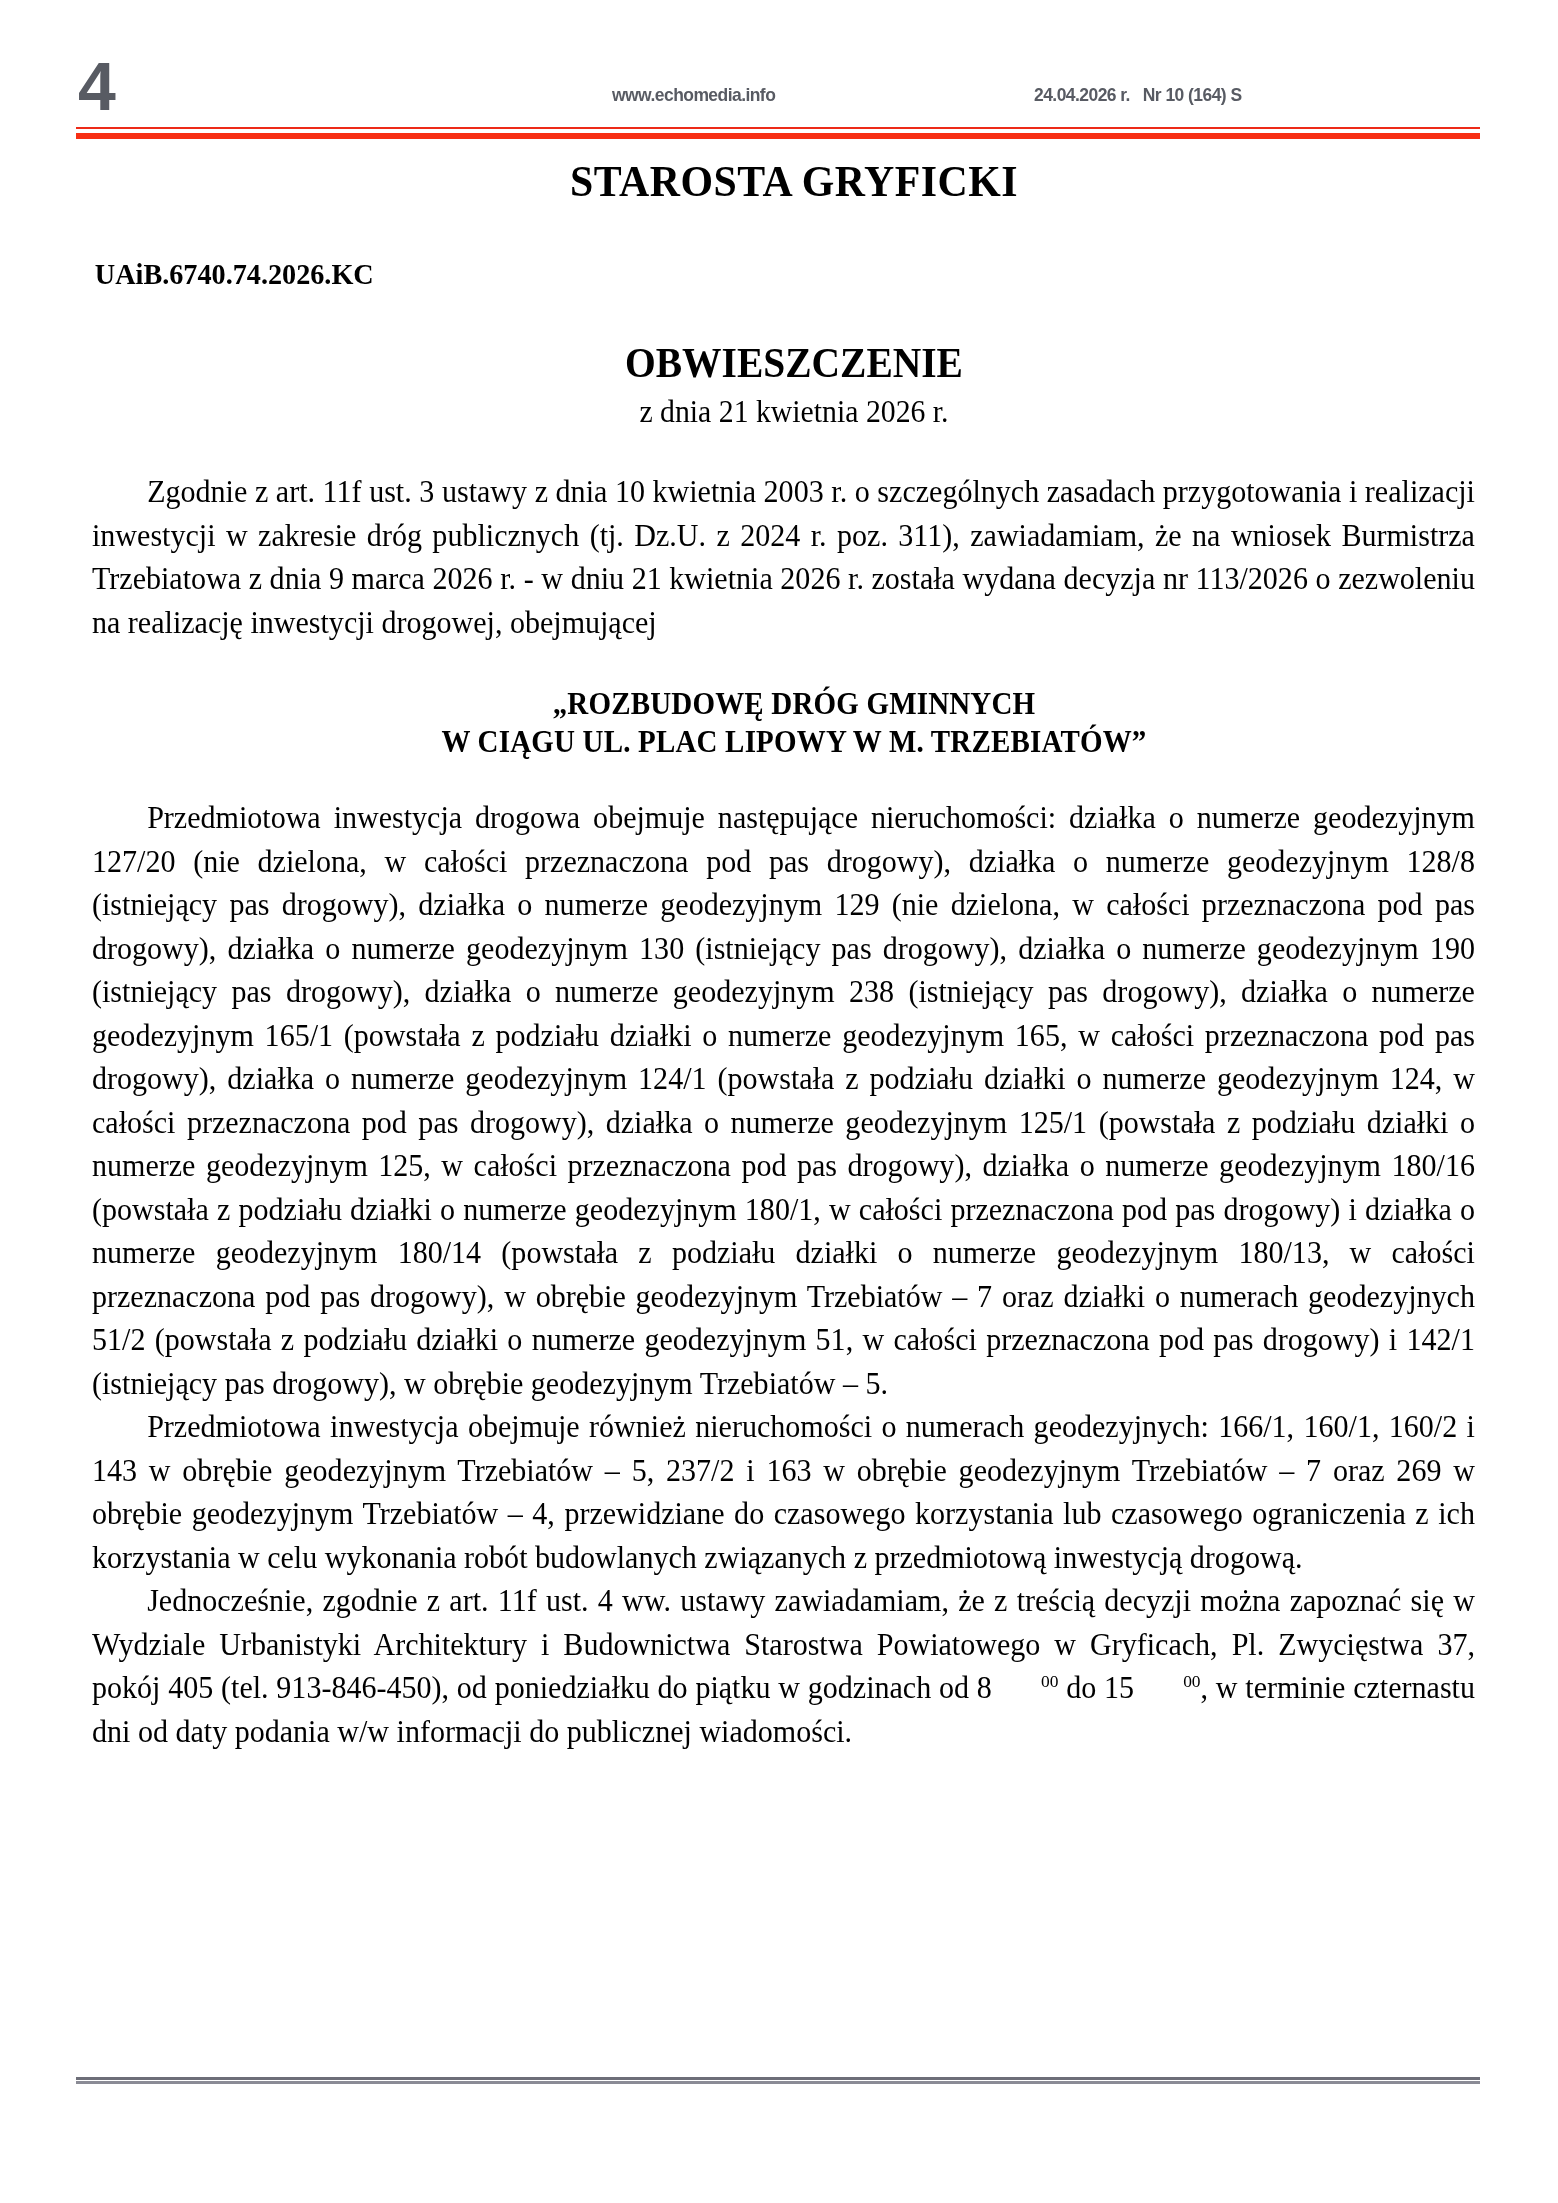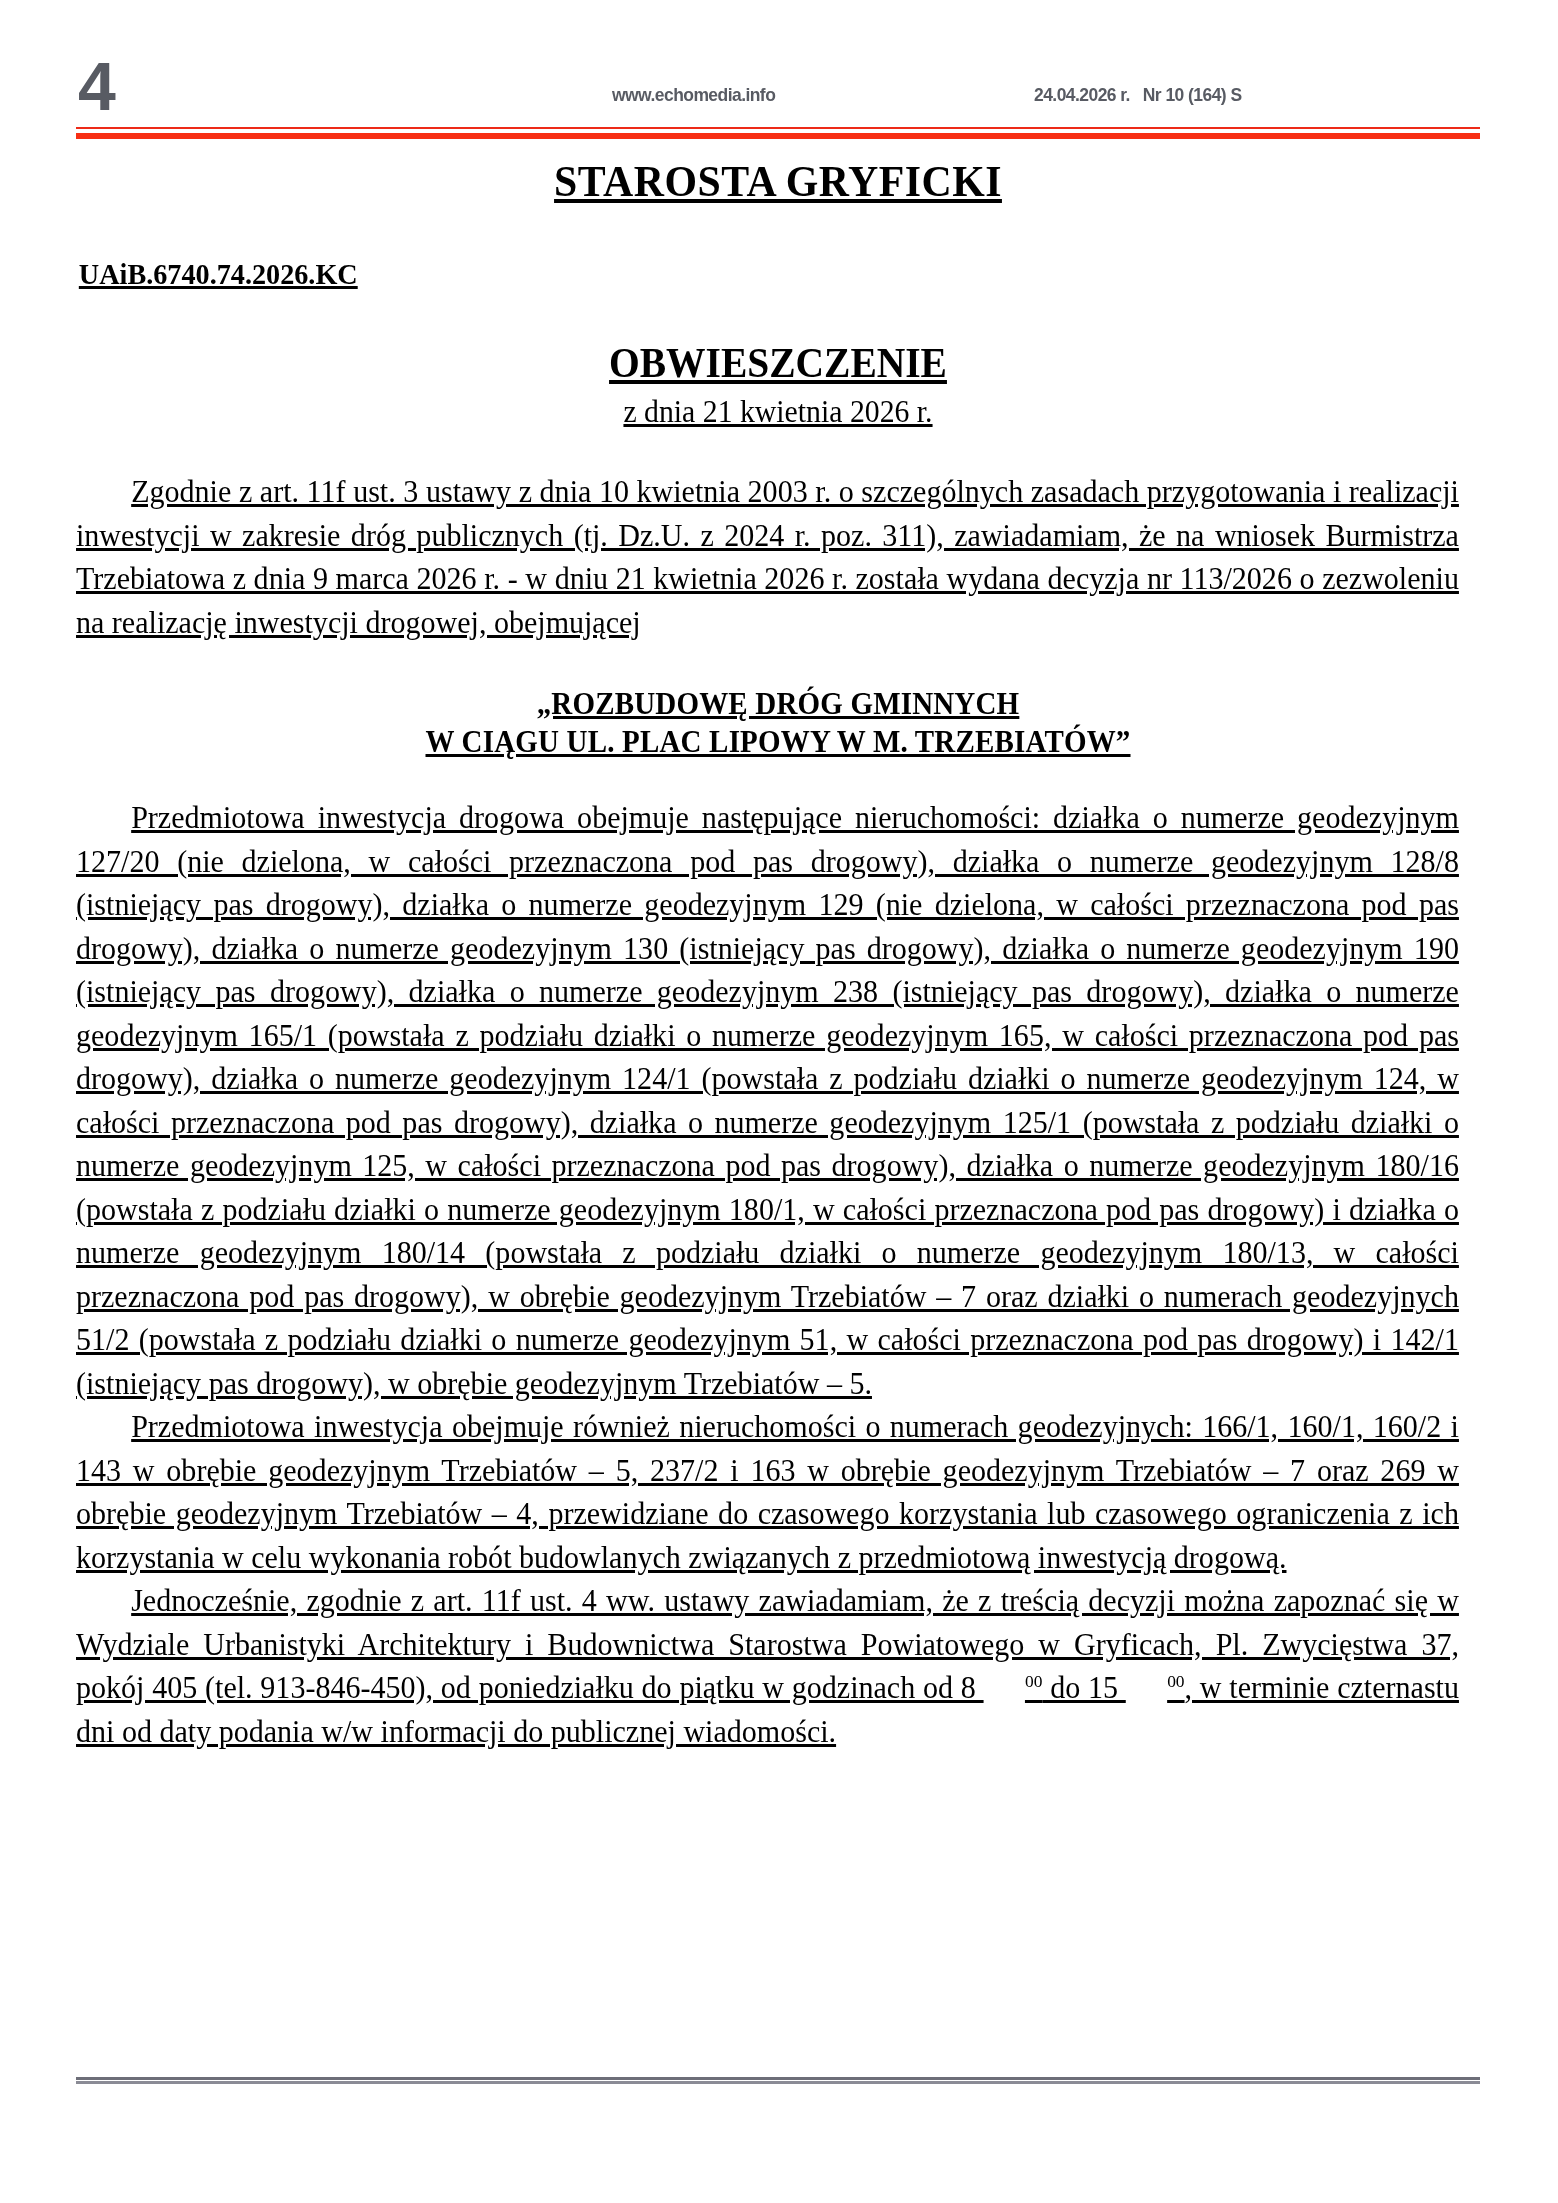--- a/index.html
+++ b/index.html
@@ -110,24 +110,23 @@
     position: absolute;
     left: 0; top: 4px;
     width: 100%;
     height: 3px;
     background: #8a8b95;
   }
 
   
   .doc {
     position: absolute;
-    left: 76px;
+    left: 92px;
     top: 150px;
     width: 1404px;
-    text-decoration: underline;
   }
 
   .title-authority {
     text-align: center;
     font-family: "Liberation Serif", "DejaVu Serif", serif;
     font-weight: bold;
     font-size: 45px;
     line-height: 1.05;
     letter-spacing: 0.5px;
     margin: 0;

